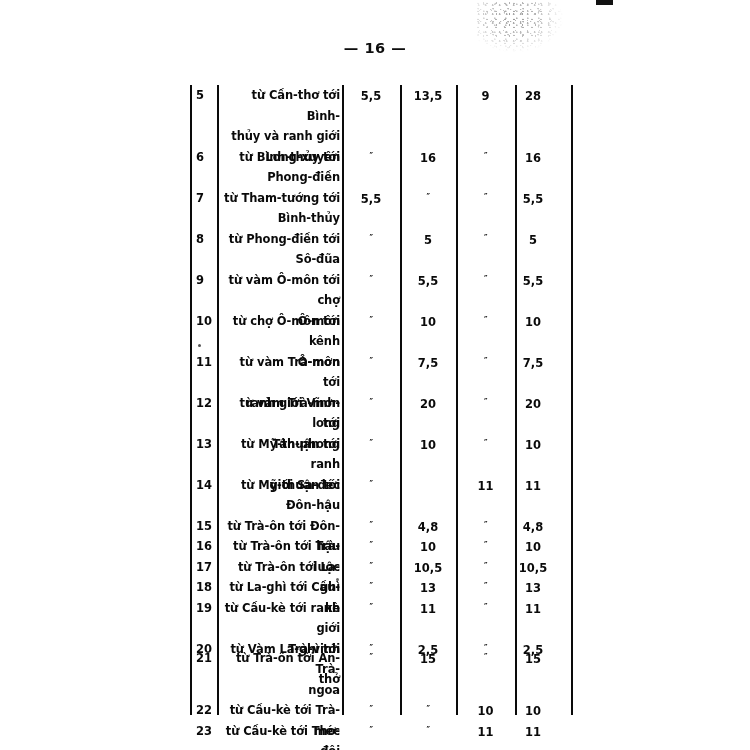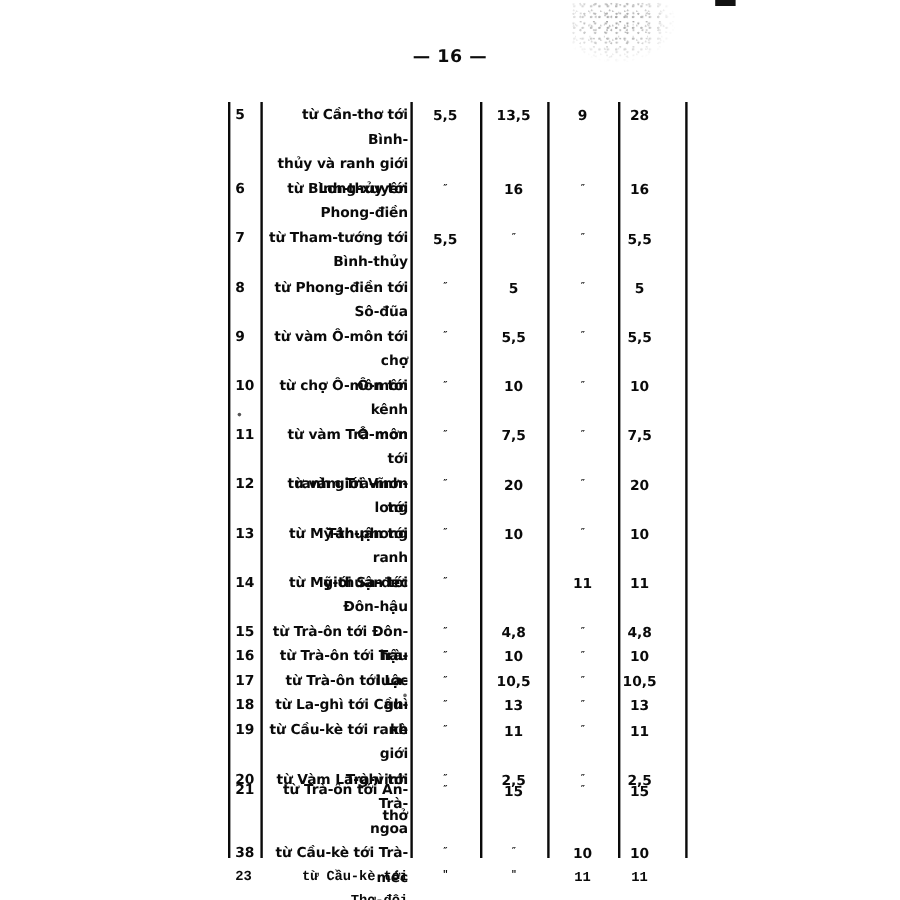--- a/index.html
+++ b/index.html
@@ -312,28 +312,28 @@
       </div>
       <div class="row" style="top: 563px; height: 20.5px;">
         <div class="cell cell-num">21</div>
         <div class="cell cell-desc">từ Trà-ôn tới An-thở</div>
         <div class="cell cell-v1"><span class="ditto">″</span></div>
         <div class="cell cell-v2">15</div>
         <div class="cell cell-v3"><span class="ditto">″</span></div>
         <div class="cell cell-v4">15</div>
       </div>
       <div class="row" style="top: 615px; height: 20.5px;">
-        <div class="cell cell-num">38</div>
+        <div class="cell cell-num">22</div>
         <div class="cell cell-desc">từ Cầu-kè tới Trà-méc</div>
         <div class="cell cell-v1"><span class="ditto">″</span></div>
         <div class="cell cell-v2"><span class="ditto">″</span></div>
         <div class="cell cell-v3">10</div>
         <div class="cell cell-v4">10</div>
       </div>
-      <div class="row" style="top: 635.5px; height: 20.5px; font-family: Liberation Mono, monospace;">
+      <div class="row" style="top: 635.5px; height: 20.5px;">
         <div class="cell cell-num">23</div>
         <div class="cell cell-desc">từ Cầu-kè tới Thơ-đôi</div>
         <div class="cell cell-v1"><span class="ditto">″</span></div>
         <div class="cell cell-v2"><span class="ditto">″</span></div>
         <div class="cell cell-v3">11</div>
         <div class="cell cell-v4">11</div>
       </div>
     </div>
 </div>
 

